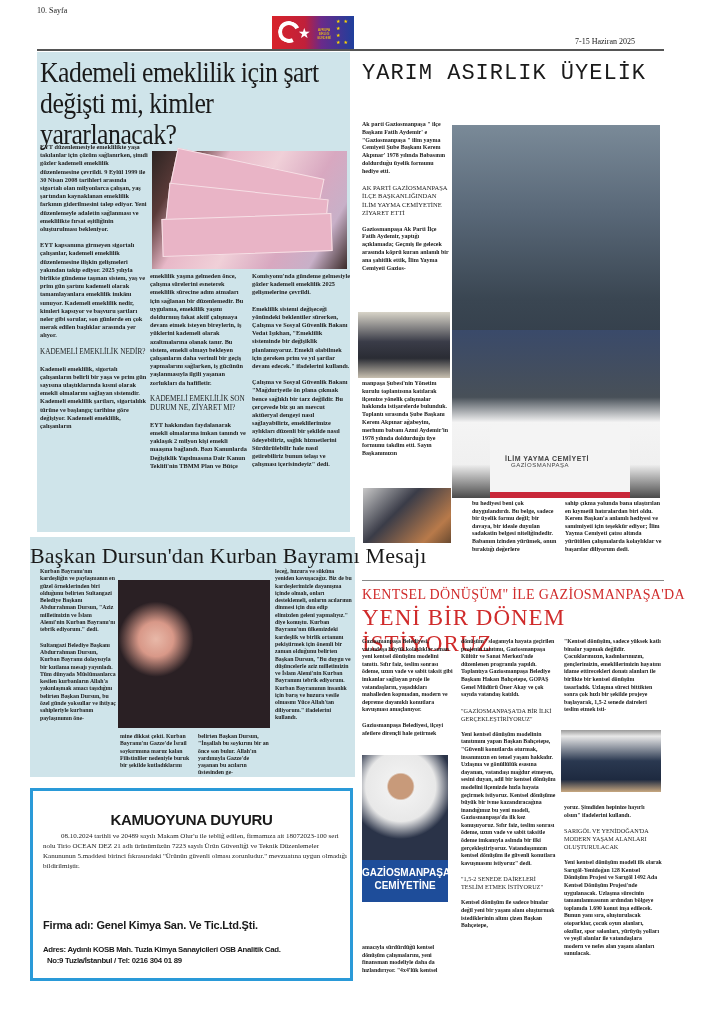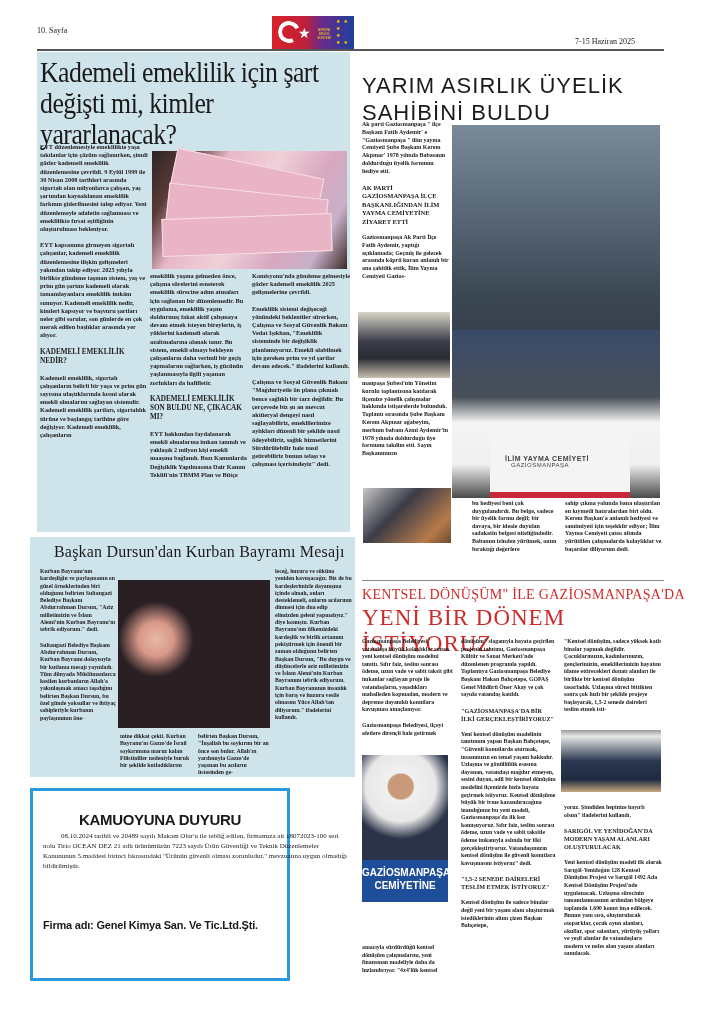--- a/index.html
+++ b/index.html
@@ -1,50 +1,50 @@
 <!DOCTYPE html>
 <html><head>
 <meta charset="utf-8">
 <style>
 *{box-sizing:border-box;margin:0;padding:0}
 body{width:701px;height:1024px;background:#fff;font-family:"Liberation Serif",serif;color:#1a1a1a;position:relative;overflow:hidden}
 .abs{position:absolute}
-.hdr-page{left:37px;top:26px;font-size:8px}
+.hdr-page{left:37px;top:6px;font-size:8px}
 .hdr-date{left:575px;top:37px;font-size:8px}
 .logo{left:272px;top:16px;width:82px;height:35px;background:linear-gradient(90deg,#d8232a 0%,#c0203a 40%,#6a2a8a 60%,#1f3f9c 100%);overflow:hidden}
 .logo .moon{position:absolute;left:6px;top:5px;width:22px;height:22px;border-radius:50%;border:4px solid #fff;border-right-color:transparent;transform:rotate(20deg)}
 .logo .star{position:absolute;left:26px;top:9px;color:#fff;font-size:14px}
 .logo .txt{position:absolute;left:42px;top:12px;font-size:3px;color:#ffd700;font-family:"Liberation Sans",sans-serif;width:20px;text-align:center}
 .logo .eus{position:absolute;left:64px;top:2px;color:#ffd700;font-size:5px;line-height:7px;width:16px;letter-spacing:3px}
 .rule{left:37px;top:49px;width:627px;height:2px;background:#555}
 .lpanel{left:37px;top:52px;width:313px;height:480px;background:#cfe4ea}
 .h1{left:40px;top:56px;width:310px;font-size:30px;line-height:31px;letter-spacing:-0.6px;font-family:"Liberation Serif",serif;transform:scaleX(0.86);transform-origin:left top;width:365px}
 .col{font-size:6.3px;line-height:8.2px;font-weight:bold;color:#222}
 .col p{margin-bottom:8px}
-.col h4{font-weight:bold;font-size:7.2px;line-height:9px;margin-bottom:8px}
+.col h4{font-weight:normal;font-size:7.2px;line-height:9px;margin-bottom:8px}
 .money{left:152px;top:151px;width:195px;height:118px;background:linear-gradient(120deg,#2c2422 0%,#5a3a38 15%,#e8b8c8 30%,#f0d0d8 50%,#d8a8c0 70%,#c8b0c8 85%,#3a2a28 100%)}
 .money .bill{position:absolute;background:#e9b4c6;border:1px solid #f6e0e6}
-.h2{left:362px;top:72px;font-size:22px;line-height:27px;letter-spacing:1px;font-family:Liberation Sans, sans-serif}
+.h2{left:362px;top:60px;font-size:22px;line-height:27px;letter-spacing:1px;font-family:Liberation Mono, monospace}
 .photo{background:#888}
 .p-main{left:452px;top:125px;width:208px;height:290px;background:linear-gradient(180deg,#7a8a98 0%,#596878 30%,#3a4652 60%,#2b3440 100%)}
 .p-main2{left:452px;top:330px;width:208px;height:168px;background:linear-gradient(180deg,#3a4a6a 0%,#485058 40%,#f4f4f4 55%,#f0f0f0 80%,#4a4a4a 100%)}
 .shirt{left:490px;top:425px;width:140px;height:73px;background:#f4f4f4;border-bottom:6px solid #c8283a;border-radius:6px 6px 0 0}
 .shirt-t{left:505px;top:455px;font-size:7px;color:#444;font-family:"Liberation Sans",sans-serif;font-weight:bold;letter-spacing:0.5px}
 .p-grp{left:358px;top:312px;width:92px;height:66px;background:linear-gradient(180deg,#d8d4c8 0%,#3a3c48 45%,#2a2c34 70%,#c8c0b0 100%)}
 .p-meet{left:363px;top:488px;width:88px;height:55px;background:linear-gradient(135deg,#c8c8c8 0%,#3a3c48 40%,#b87a4a 80%,#6a4a30 100%)}
 .sep{left:362px;top:580px;width:302px;height:1px;background:#888}
 .h3a{left:362px;top:587px;font-size:14px;color:#d02b2b;letter-spacing:0.3px}
 .h3b{left:362px;top:605px;font-size:23px;color:#d02b2b;letter-spacing:1px}
 .p-speak{left:362px;top:755px;width:86px;height:105px;background:radial-gradient(circle at 45% 30%,#c89a7a 0%,#c89a7a 14%,#f0f0f0 16%,#e8e8e8 40%,#2a3348 60%)}
 .gop-banner{left:362px;top:860px;width:86px;height:42px;background:#1e4d9a;color:#fff;font-family:"Liberation Sans",sans-serif;font-weight:bold;font-size:10px;text-align:center;line-height:13px;padding-top:6px}
 .p-panel{left:561px;top:730px;width:100px;height:62px;background:linear-gradient(180deg,#9a9a9a 0%,#e8e8e8 10%,#2a3850 50%,#1e2a40 80%,#c8a880 100%)}
 .bpanel{left:30px;top:537px;width:325px;height:240px;background:#cfe4ea}
-.h4{left:54px;top:543px;font-size:16px;letter-spacing:0.2px}
+.h4{left:30px;top:543px;font-size:22px;letter-spacing:0.2px}
 .p-kids{left:118px;top:580px;width:152px;height:148px;background:radial-gradient(circle at 25% 40%,#e8b8a8 0%,#d89888 12%,#2a2024 26%),radial-gradient(circle at 70% 30%,#c89878 0%,#2a2024 25%);background-color:#1a1418}
-.ad{left:30px;top:788px;width:260px;height:193px;border:3px solid #2a9ad8;background:#fff}
+.ad{left:30px;top:788px;width:323px;height:193px;border:3px solid #2a9ad8;background:#fff}
 .ad-title{left:0;top:20px;width:100%;text-align:center;font-family:"Liberation Sans",sans-serif;font-weight:bold;font-size:15px;padding-left:0;letter-spacing:-0.3px}
 .ad-body{left:10px;top:40px;width:305px;font-size:7px;line-height:10px}
 .ad-firm{left:10px;top:128px;font-family:"Liberation Sans",sans-serif;font-weight:bold;font-size:11px;letter-spacing:-0.2px}
 .ad-addr{left:10px;top:153px;font-family:"Liberation Sans",sans-serif;font-weight:bold;font-size:7.8px;line-height:11px;letter-spacing:-0.3px}
 </style>
 </head>
 <body>
 
 <div class="abs hdr-page">10. Sayfa</div>
 <div class="abs logo">
@@ -64,32 +64,31 @@
   <h4>KADEMELİ EMEKLİLİK NEDİR?</h4>
   <p>Kademeli emeklilik, sigortalı çalışanların belirli bir yaşa ve prim gün sayısına ulaştıklarında kısmi olarak emekli olmalarını sağlayan sistemdir. Kademeli emeklilik şartları, sigortalılık türüne ve başlangıç tarihine göre değişiyor. Kademeli emeklilik, çalışanların</p>
 </div>
 <div class="abs money">
   <div class="bill" style="left:20px;top:12px;width:150px;height:40px;transform:rotate(12deg)"></div>
   <div class="bill" style="left:15px;top:40px;width:160px;height:40px;transform:rotate(6deg)"></div>
   <div class="bill" style="left:10px;top:65px;width:170px;height:38px;transform:rotate(-2deg)"></div>
 </div>
 <div class="abs col" style="left:150px;top:272px;width:98px">
   <p>emeklilik yaşına gelmeden önce, çalışma sürelerini esneterek emeklilik sürecine adım atmaları için sağlanan bir düzenlemedir. Bu uygulama, emeklilik yaşını doldurmuş fakat aktif çalışmaya devam etmek isteyen bireylerin, iş yüklerini kademeli olarak azaltmalarına olanak tanır. Bu sistem, emekli olmayı bekleyen çalışanların daha verimli bir geçiş yapmalarını sağlarken, iş gücünün yaşlanmasıyla ilgili yaşanan zorlukları da hafifletir.</p>
-  <h4>KADEMELİ EMEKLİLİK SON BULDU NE, ÇIKACAK MI?</h4>
+  <h4>KADEMELİ EMEKLİLİK SON DURUM NE, ZİYARET MI?</h4>
   <p>EYT hakkından faydalanarak emekli olmalarına imkan tanındı ve yaklaşık 2 milyon kişi emekli maaşına bağlandı. Bazı Kanunlarda Değişiklik Yapılmasına Dair Kanun Teklifi'nin TBMM Plan ve Bütçe</p>
 </div>
 <div class="abs col" style="left:252px;top:272px;width:98px">
   <p>Komisyonu'nda gündeme gelmesiyle gözler kademeli emeklilik 2025 gelişmelerine çevrildi.</p>
   <p>Emeklilik sistemi değişeceği yönündeki beklentiler sürerken, Çalışma ve Sosyal Güvenlik Bakanı Vedat Işıkhan, "Emeklilik sisteminde bir değişiklik planlamıyoruz. Emekli olabilmek için gereken prim ve yıl şartlar devam edecek." ifadelerini kullandı.</p>
   <p>Çalışma ve Sosyal Güvenlik Bakanı "Mağduriyetle ön plana çıkmak bence sağlıklı bir tarz değildir. Bu çerçevede biz şu an mevcut aktüeryal dengeyi nasıl sağlayabiliriz, emeklilerimize aylıkları düzenli bir şekilde nasıl ödeyebiliriz, sağlık hizmetlerini Sürdürülebilir hale nasıl getirebiliriz bunun telaşı ve çalışması içerisindeyiz" dedi.</p>
 </div>
 
 <div class="abs h2">
   <div>YARIM ASIRLIK ÜYELİK</div>
-  <div>SAHİBİNİ BULDU</div>
 </div>
 <div class="abs col" style="left:362px;top:121px;width:88px;font-size:6px;line-height:7.8px">
   <p>Ak parti Gaziosmanpaşa " ilçe Başkanı Fatih Aydemir' e "Gaziosmanpaşa " ilim yayma Cemiyeti Şube Başkanı Kerem Akpınar' 1978 yılında Babasının doldurduğu üyelik formunu hediye etti.</p>
   <h4 style="font-size:6.5px;line-height:8.5px">AK PARTİ GAZİOSMANPAŞA İLÇE BAŞKANLIĞINDAN İLİM YAYMA CEMİYETİNE ZİYARET ETTİ</h4>
   <p>Gaziosmanpaşa Ak Parti İlçe Fatih Aydemir, yaptığı açıklamada; Geçmiş ile gelecek arasında köprü kuran anlamlı bir ana şahitlik ettik, İlim Yayma Cemiyeti Gazios-</p>
 </div>
 <div class="abs photo p-main"></div>
 <div class="abs photo p-main2"></div>
 <div class="abs shirt"></div>
 <div class="abs shirt-t">
@@ -156,13 +155,17 @@
 <div class="abs col" style="left:275px;top:568px;width:77px;font-size:5.8px;line-height:7.3px">
   <p>leceğ, huzura ve sükûna yeniden kavuşacağız. Biz de bu kardeşlerimizle dayanışma içinde olmalı, onları desteklemeli, onların acılarının dinmesi için dua edip elimizden geleni yapmalıyız." diye konuştu. Kurban Bayramı'nın ülkemizdeki kardeşlik ve birlik ortamını pekiştirmek için önemli bir zaman olduğunu belirten Başkan Dursun, "Bu duygu ve düşüncelerle aziz milletimizin ve İslam Alemi'nin Kurban Bayramını tebrik ediyorum. Kurban Bayramının insanlık için barış ve huzura vesile olmasını Yüce Allah'tan diliyorum." ifadelerini kullandı.</p>
 </div>
 
 <div class="abs ad">
   <div class="abs ad-title">KAMUOYUNA DUYURU</div>
   <div class="abs ad-body">
     <p style="text-indent:18px">08.10.2024 tarihli ve 20489 sayılı Makam Olur'u ile tebliğ edilen, firmamıza ait 18072023-100 seri nolu Tirio OCEAN DEZ 21 adlı ürünümüzün 7223 sayılı Ürün Güvenliği ve Teknik Düzenlemeler Kanununun 5.maddesi birinci fıkrasındaki "Ürünün güvenli olması zorunludur." mevzuatına uygun olmadığı bildirilmiştir.</p>
   </div>
   <div class="abs ad-firm">Firma adı: Genel Kimya San. Ve Tic.Ltd.Şti.</div>
+  <div class="abs ad-addr">
+    <div>Adres: Aydınlı KOSB Mah. Tuzla Kimya Sanayicileri OSB Analitik Cad.</div>
+    <div style="padding-left:4px">No:9 Tuzla/İstanbul / Tel: 0216 304 01 89</div>
+  </div>
 </div>
 
 </body></html>

